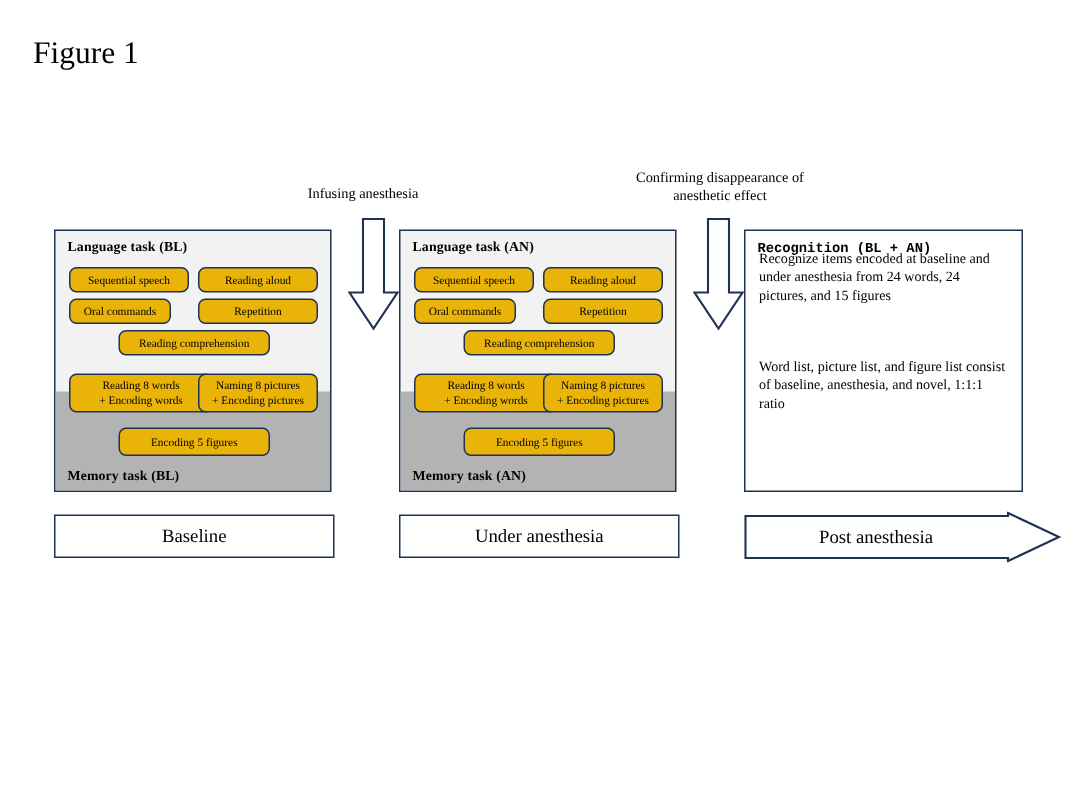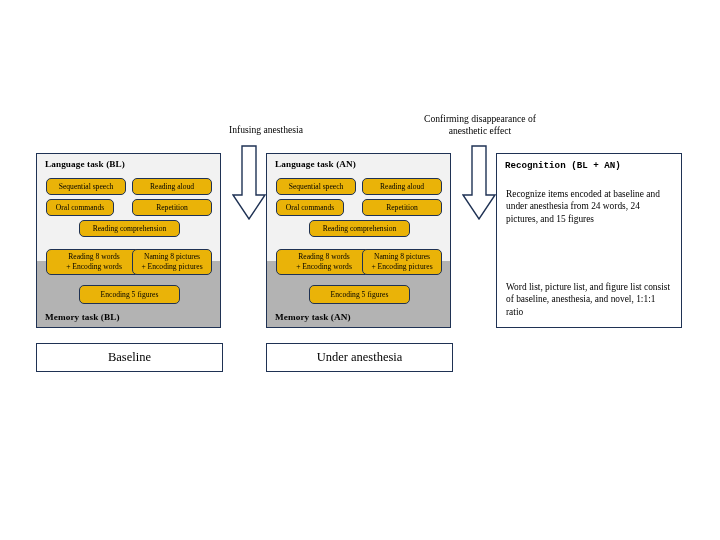--- a/index.html
+++ b/index.html
@@ -128,22 +128,22 @@
     font-family: Liberation Mono, monospace;
   }
   .recognition-para {
     position: absolute;
     left: 9px;
     width: 168px;
     font-size: 9.4px;
     line-height: 12.4px;
     text-align: left;
   }
-  #recognition-para-1 { top: 34px; }
-  #recognition-para-2 { top: 85px; margin-top: 42px; }
+  #recognition-para-1 { top: 13px; }
+  #recognition-para-2 { top: 85px; }
 
   
   .phase-bar {
     position: absolute;
     top: 343px;
     height: 29px;
     box-sizing: border-box;
     border: 1.2px solid #1f3254;
     background: #ffffff;
     display: flex;
@@ -185,36 +185,37 @@
   #flow-arrow-2 { left: 462px; top: 145px; }
 
   .flow-label {
     position: absolute;
     font-size: 9.6px;
     line-height: 11.6px;
     text-align: center;
     white-space: pre-line;
   }
   #flow-label-1 {
-    left: 196px;
+    left: 172px;
     top: 124px;
     width: 140px;
     text-align: center;
   }
   #flow-label-2 {
     left: 395px;
     top: 113px;
     width: 170px;
   }
 </style>
 </head>
 <body>
 
 <div id="canvas">
 
+  <div id="figure-title">Figure 1</div>
 
   <div class="task-column" id="column-baseline">
     <div class="memory-band"></div>
     <div class="column-header">Language task (BL)</div>
     <div class="column-footer">Memory task (BL)</div>
 
     <div class="task-box r1l">Sequential speech</div>
     <div class="task-box r1r">Reading aloud</div>
     <div class="task-box r2l">Oral commands</div>
     <div class="task-box r2r">Repetition</div>
@@ -256,14 +257,20 @@
 
   <div id="column-recognition">
     <div id="recognition-header">Recognition (BL + AN)</div>
     <div class="recognition-para" id="recognition-para-1">Recognize items encoded at baseline and under anesthesia from 24 words, 24 pictures, and 15 figures</div>
     <div class="recognition-para" id="recognition-para-2">Word list, picture list, and figure list consist of baseline, anesthesia, and novel, 1:1:1 ratio</div>
   </div>
 
   <div class="phase-bar" id="phase-baseline">Baseline</div>
   <div class="phase-bar" id="phase-anesthesia">Under anesthesia</div>
 
+  <div id="phase-post-wrap">
+    <svg width="212" height="34" viewBox="0 0 212 34">
+      <polygon points="1,3 176,3 176,1 210,17 176,33 176,31 1,31" fill="#ffffff" stroke="#1f3254" stroke-width="1.4" stroke-linejoin="miter"></polygon>
+    </svg>
+    <div id="phase-post-label">Post anesthesia</div>
+  </div>
 
 </div>
 
 </body></html>

